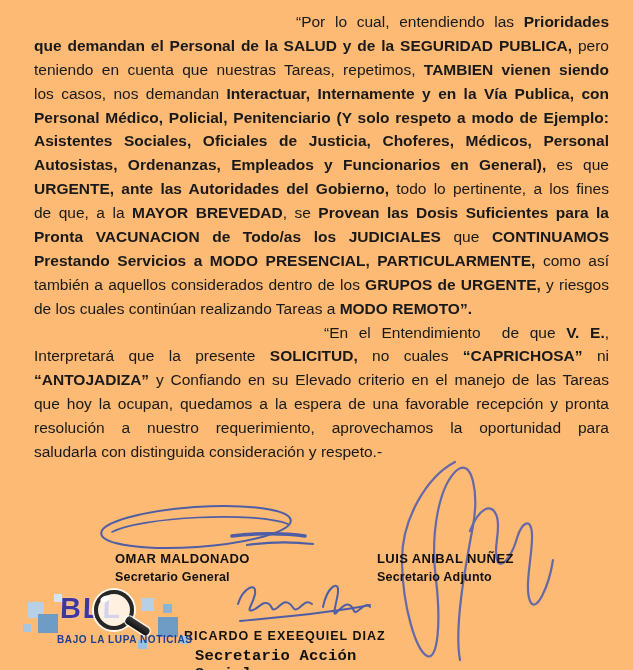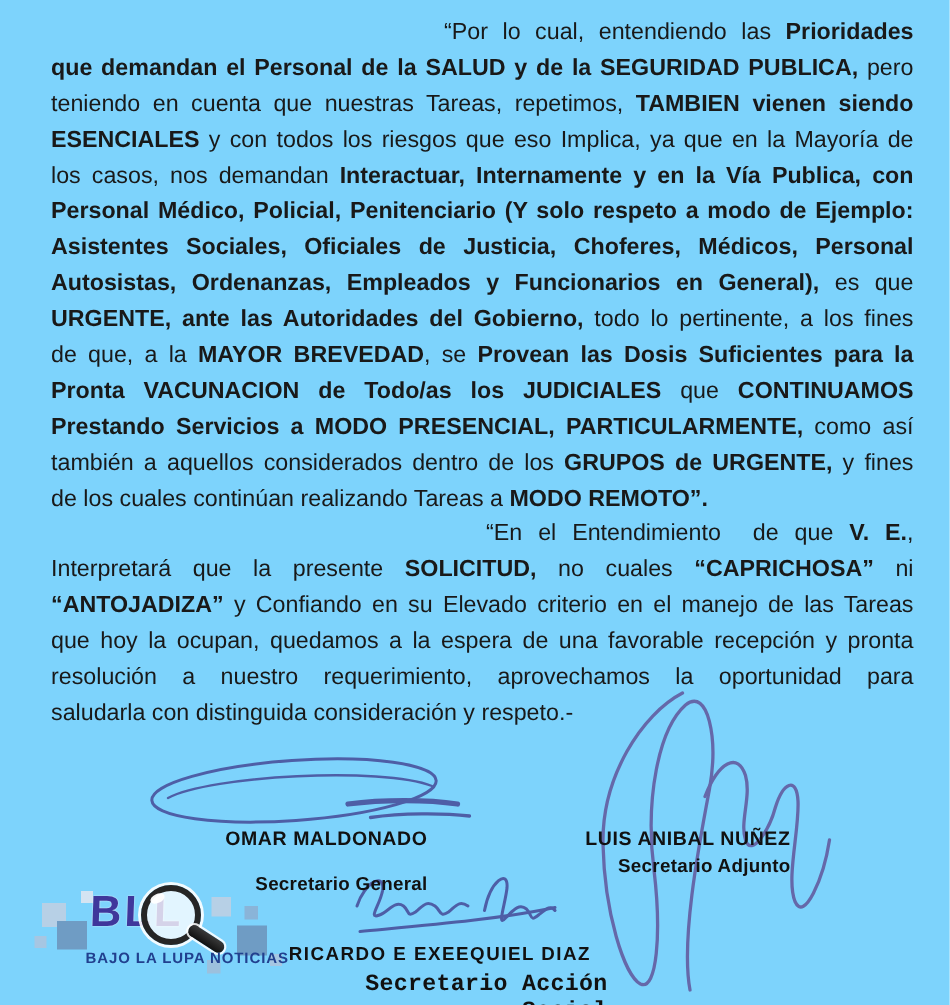--- a/index.html
+++ b/index.html
@@ -4,44 +4,44 @@
 <style>
   html,body{margin:0;padding:0;}
   body{
     width:633px;height:670px;
     background:#fdfdfd;
     font-family:"Liberation Sans", sans-serif;
     color:#1a1a1a;
     overflow:hidden;
     position:relative;
   }
-  .page{position:relative;width:633px;height:670px;background:#7dd3fc;}
+  .page{position:relative;width:633px;height:670px;background:#fdba74;}
 
   
   .letter-body{
     position:absolute;left:34px;top:10px;width:575px;
     font-size:15.5px;line-height:23.9px;color:#191919;
   }
   .line{
     text-align:justify;
     text-align-last:justify;
     white-space:nowrap;
     height:23.9px;overflow:visible;
   }
   .line.no-just{text-align-last:left;}
   .line .b{font-weight:700;}
 
   
   .sig-svg{position:absolute;left:0;top:0;width:633px;height:670px;pointer-events:none;}
 
-  .sig-caption{position:absolute;text-align:right;color:#111;}
+  .sig-caption{position:absolute;text-align:left;color:#111;}
   .cap-name{font-weight:700;font-size:13px;letter-spacing:.4px;}
   .cap-title{font-weight:700;font-size:12.5px;letter-spacing:.2px;}
   .omar-name{left:115px;top:551px;width:170px;}
-  .omar-title{left:115px;top:570px;width:170px;margin-top:12px;}
+  .omar-title{left:115px;top:570px;width:170px;}
   .luis-name{left:377px;top:551px;width:150px;}
   .luis-title{left:377px;top:570px;width:150px;}
   .ricardo-name{left:184px;top:629px;width:210px;font-size:12.5px;letter-spacing:1px;}
   .ricardo-title{left:195px;top:647px;width:210px;font-size:15.5px;font-weight:600;letter-spacing:.2px;font-family:Liberation Mono, monospace;}
 
   
   .logo{position:absolute;left:20px;top:584px;width:180px;height:80px;}
   .sq{position:absolute;}
   .bll-text{
     position:absolute;left:40px;top:8px;
@@ -76,30 +76,29 @@
 </style>
 </head>
 <body>
 
 <div class="page">
 
   <div class="letter-body">
       <div class="line" style="padding-left: 262px;"><span>“Por lo cual, entendiendo las </span><span class="b">Prioridades</span></div>
       <div class="line"><span class="b">que demandan el Personal de la SALUD y de la SEGURIDAD PUBLICA,</span><span> pero</span></div>
       <div class="line"><span>teniendo en cuenta que nuestras Tareas, repetimos, </span><span class="b">TAMBIEN vienen siendo</span></div>
-      <div class="line"><span class="b">ESENCIALES</span><span> y con todos los riesgos que eso Implica, ya que en la Mayoría de</span></div>
       <div class="line"><span>los casos, nos demandan </span><span class="b">Interactuar, Internamente y en la Vía Publica, con</span></div>
       <div class="line"><span class="b">Personal Médico, Policial, Penitenciario (Y solo respeto a modo de Ejemplo:</span></div>
       <div class="line"><span class="b">Asistentes Sociales, Oficiales de Justicia, Choferes, Médicos, Personal</span></div>
       <div class="line"><span class="b">Autosistas, Ordenanzas, Empleados y Funcionarios en General),</span><span> es que</span></div>
       <div class="line"><span class="b">URGENTE, ante las Autoridades del Gobierno,</span><span> todo lo pertinente, a los fines</span></div>
       <div class="line"><span>de que, a la </span><span class="b">MAYOR BREVEDAD</span><span>, se </span><span class="b">Provean las Dosis Suficientes para la</span></div>
       <div class="line"><span class="b">Pronta VACUNACION de Todo/as los JUDICIALES</span><span> que </span><span class="b">CONTINUAMOS</span></div>
       <div class="line"><span class="b">Prestando Servicios a MODO PRESENCIAL, PARTICULARMENTE,</span><span> como así</span></div>
-      <div class="line"><span>también a aquellos considerados dentro de los </span><span class="b">GRUPOS de URGENTE,</span><span> y fines</span></div>
+      <div class="line"><span>también a aquellos considerados dentro de los </span><span class="b">GRUPOS de URGENTE,</span><span> y riesgos</span></div>
       <div class="line no-just"><span>de los cuales continúan realizando Tareas a </span><span class="b">MODO REMOTO”.</span></div>
       <div class="line" style="padding-left: 290px;"><span>“En el Entendimiento&nbsp; de que </span><span class="b">V. E.</span><span>,</span></div>
       <div class="line"><span>Interpretará que la presente </span><span class="b">SOLICITUD,</span><span> no cuales </span><span class="b">“CAPRICHOSA”</span><span> ni</span></div>
       <div class="line"><span class="b">“ANTOJADIZA”</span><span> y Confiando en su Elevado criterio en el manejo de las Tareas</span></div>
       <div class="line"><span>que hoy la ocupan, quedamos a la espera de una favorable recepción y pronta</span></div>
       <div class="line"><span>resolución a nuestro requerimiento, aprovechamos la oportunidad para</span></div>
       <div class="line no-just"><span>saludarla con distinguida consideración y respeto.-</span></div>
     </div>
 
   <svg class="sig-svg" viewBox="0 0 633 670" fill="none">

